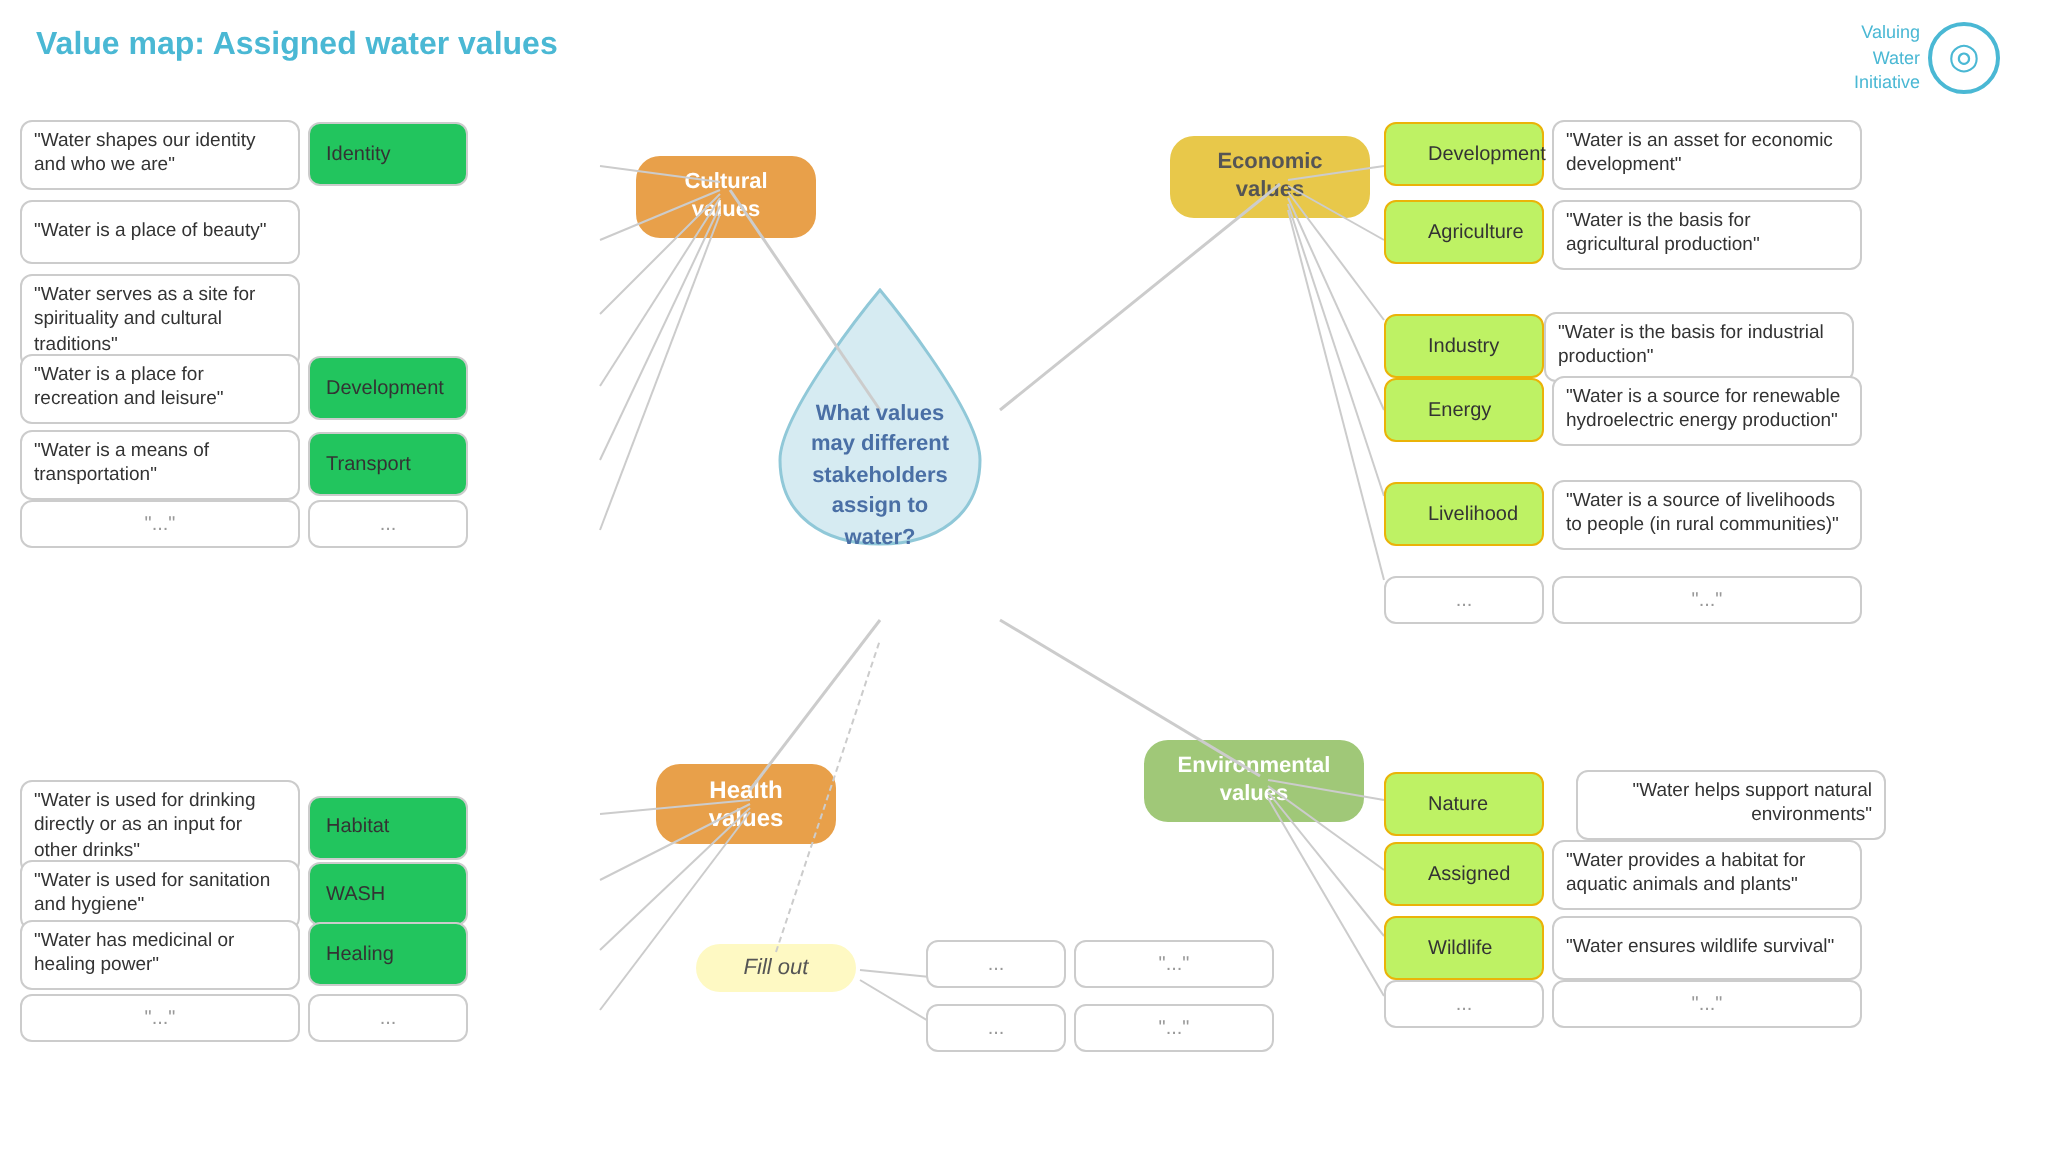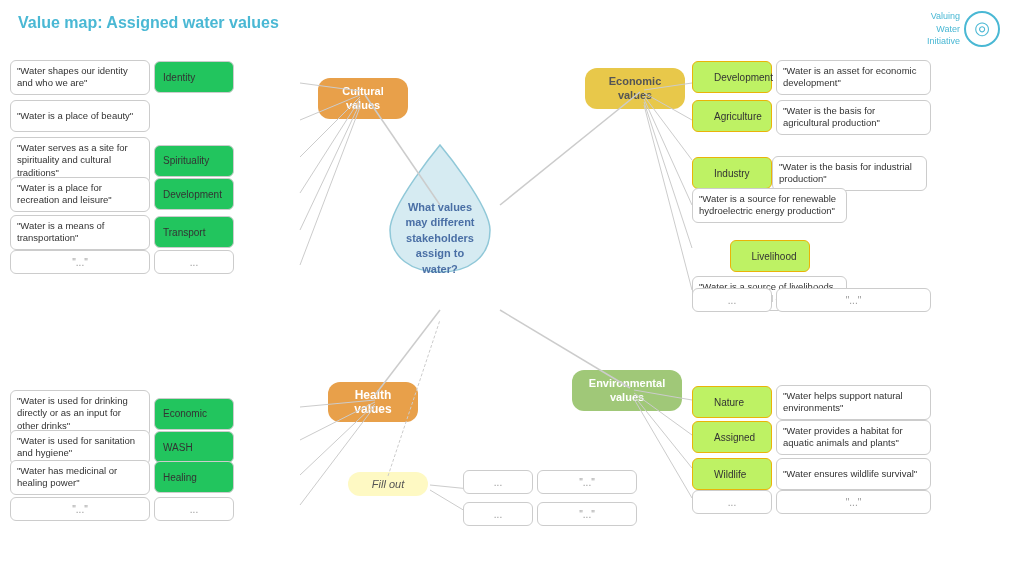--- a/index.html
+++ b/index.html
@@ -242,21 +242,20 @@
   <div class="val-desc">"Water shapes our identity and who we are"</div>
   <div class="val-label">Identity</div>
 </div>
 
 <div class="item-wrap" style="top:100px;left:10px;display:flex;gap:4px;align-items:center;">
   <div class="val-desc">"Water is a place of beauty"</div>
 </div>
 
 <div class="item-wrap" style="top:137px;left:10px;display:flex;gap:4px;align-items:center;">
   <div class="val-desc">"Water serves as a site for spirituality and cultural traditions"</div>
-  <div class="val-label">Spirituality</div>
 </div>
 
 <div class="item-wrap" style="top:177px;left:10px;display:flex;gap:4px;align-items:center;">
   <div class="val-desc">"Water is a place for recreation and leisure"</div>
   <div class="val-label">Development</div>
 </div>
 
 <div class="item-wrap" style="top:215px;left:10px;display:flex;gap:4px;align-items:center;">
   <div class="val-desc">"Water is a means of transportation"</div>
   <div class="val-label">Transport</div>
@@ -276,54 +275,55 @@
   <div class="val-label-right">Agriculture</div>
   <div class="val-desc-right">"Water is the basis for agricultural production"</div>
 </div>
 
 <div class="item-wrap" style="top:143px;left:692px;display:flex;gap:0;align-items:center;margin-top:13px;">
   <div class="val-label-right">Industry</div>
   <div class="val-desc-right">"Water is the basis for industrial production"</div>
 </div>
 
 <div class="item-wrap" style="top:188px;left:692px;display:flex;gap:4px;align-items:center;">
+  <div class="val-label-right">Energy</div>
   <div class="val-desc-right">"Water is a source for renewable hydroelectric energy production"</div>
 </div>
 
-<div class="item-wrap" style="top:240px;left:692px;display:flex;gap:4px;align-items:center;flex-direction:column;">
+<div class="item-wrap" style="top:240px;left:692px;display:flex;gap:4px;align-items:center;">
   <div class="val-label-right">Livelihood</div>
   <div class="val-desc-right">"Water is a source of livelihoods to people (in rural communities)"</div>
 </div>
 
 <div class="item-wrap" style="top:288px;left:692px;display:flex;gap:4px;align-items:center;">
   <div class="val-label-right ellipsis-box">...</div>
   <div class="val-desc-right ellipsis-box" style="color:#999;justify-content:center;">"..."</div>
 </div>
 
 <div class="item-wrap" style="top:390px;left:10px;display:flex;gap:4px;align-items:center;">
   <div class="val-desc">"Water is used for drinking directly or as an input for other drinks"</div>
-  <div class="val-label">Economic</div>
+  <div class="val-label">Habitat</div>
 </div>
 
 <div class="item-wrap" style="top:430px;left:10px;display:flex;gap:4px;align-items:center;">
   <div class="val-desc">"Water is used for sanitation and hygiene"</div>
   <div class="val-label">WASH</div>
 </div>
 
 <div class="item-wrap" style="top:460px;left:10px;display:flex;gap:4px;align-items:center;">
   <div class="val-desc">"Water has medicinal or healing power"</div>
   <div class="val-label">Healing</div>
 </div>
 
 <div class="item-wrap" style="top:497px;left:10px;display:flex;gap:4px;align-items:center;">
   <div class="val-desc ellipsis-box" style="color:#999;justify-content:center;">"..."</div>
   <div class="val-label ellipsis-box">...</div>
 </div>
 
-<div class="item-wrap" style="top:385px;left:692px;display:flex;gap:4px;align-items:center;">
+<div class="item-wrap" style="top:385px;left:692px;display:flex;gap:16px;align-items:center;text-align:right;">
   <div class="val-label-right">Nature</div>
   <div class="val-desc-right">"Water helps support natural environments"</div>
 </div>
 
 <div class="item-wrap" style="top:420px;left:692px;display:flex;gap:4px;align-items:center;">
   <div class="val-label-right">Assigned</div>
   <div class="val-desc-right">"Water provides a habitat for aquatic animals and plants"</div>
 </div>
 
 <div class="item-wrap" style="top:458px;left:692px;display:flex;gap:4px;align-items:center;">

